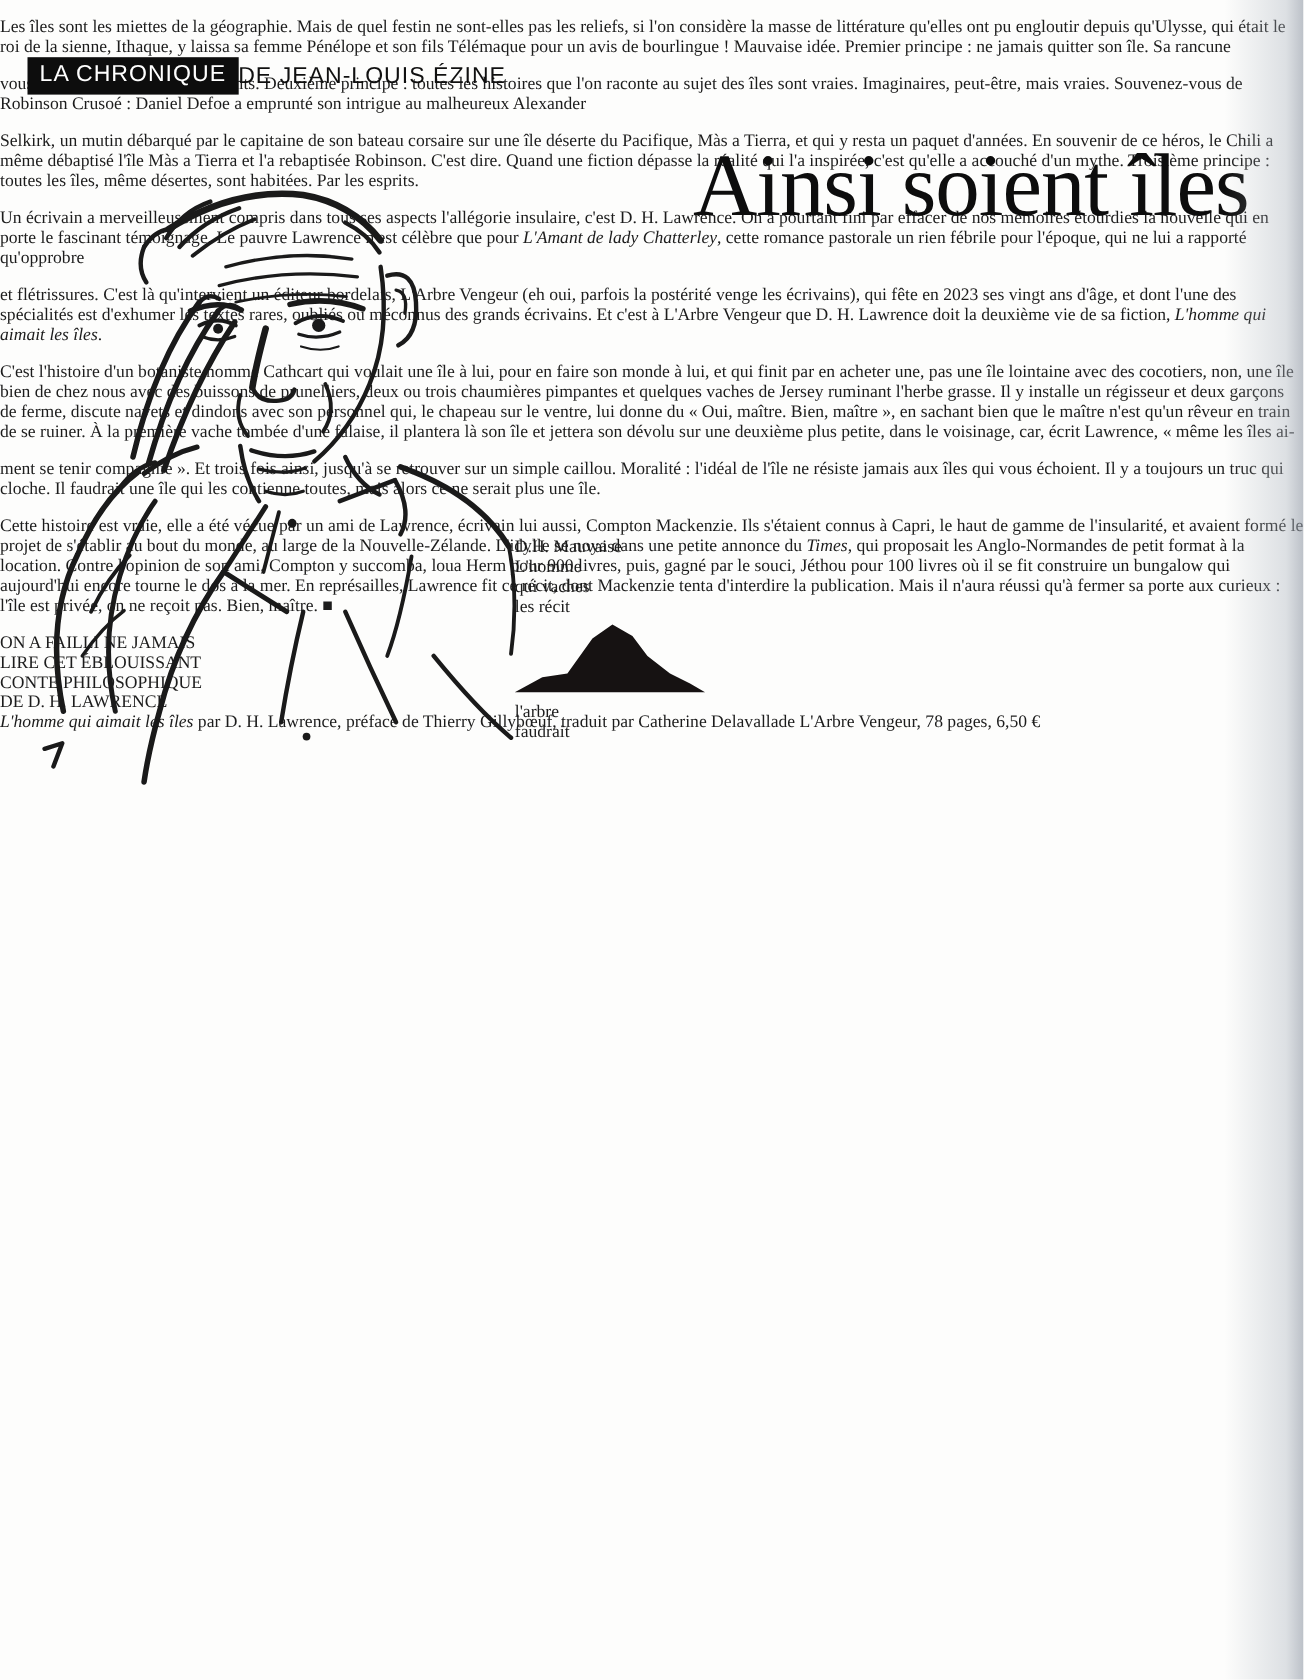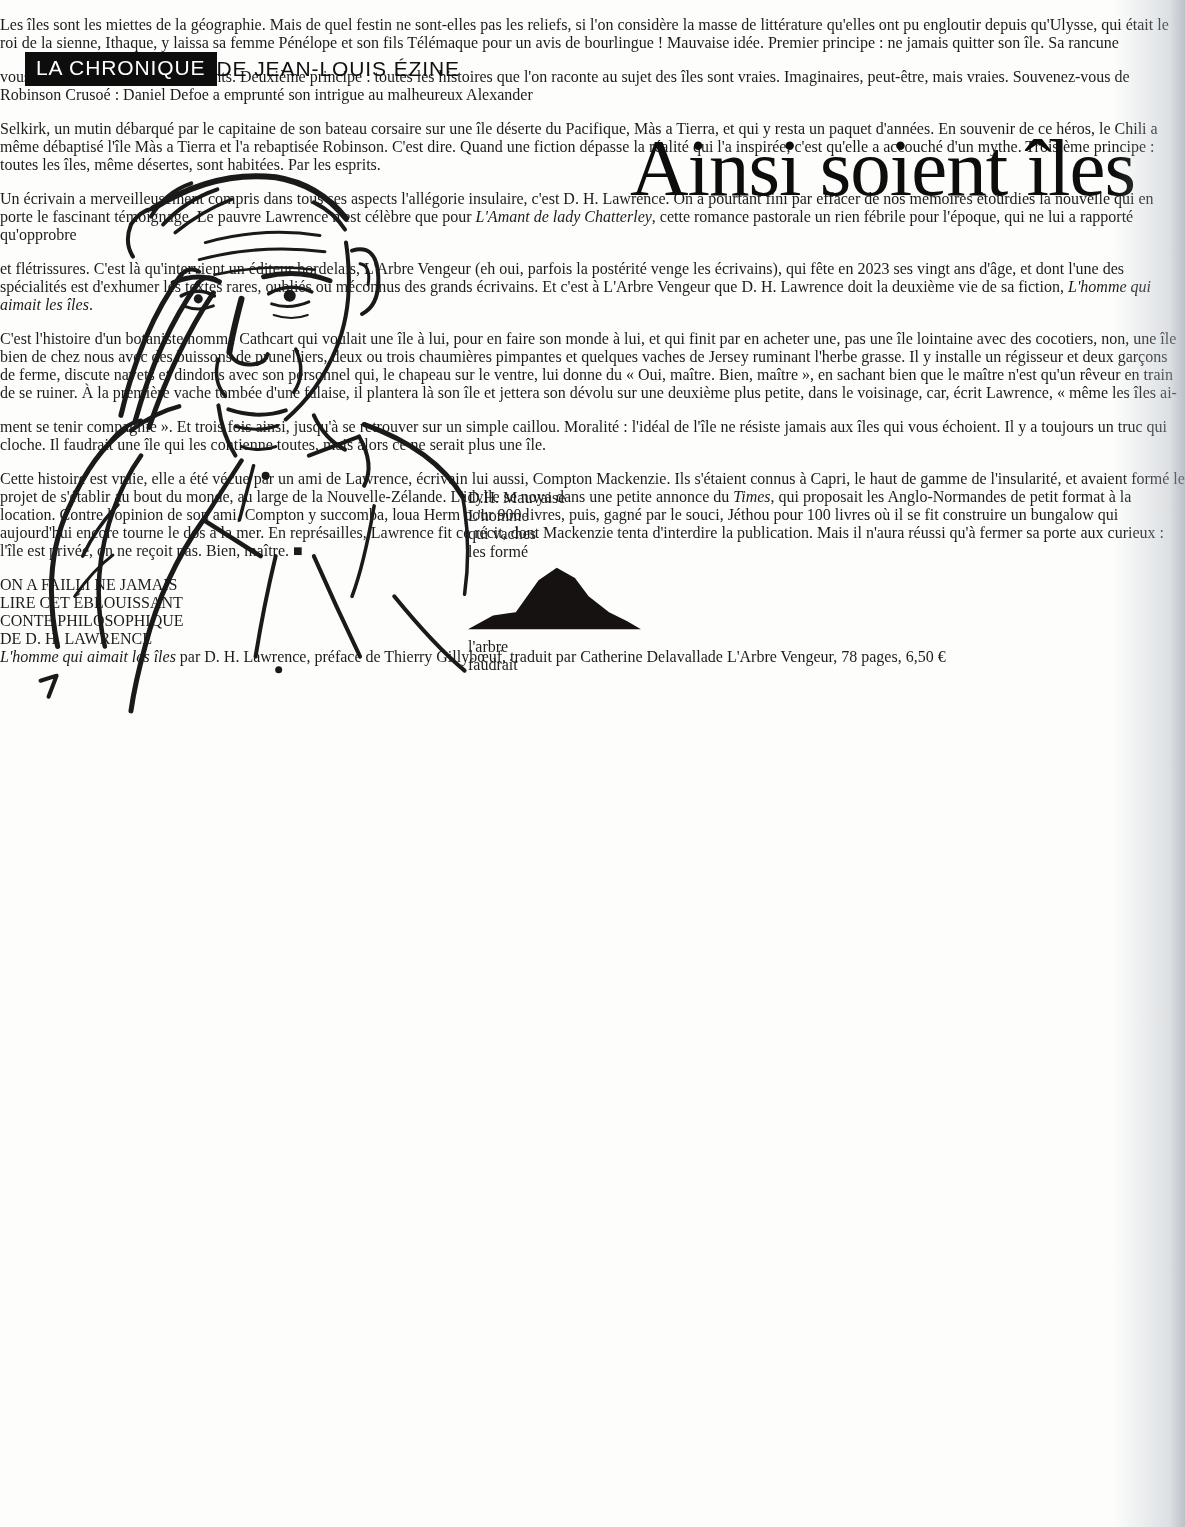--- a/index.html
+++ b/index.html
@@ -166,21 +166,21 @@
     <path d="M380,472 Q420,521 450,546" stroke-width="4"></path>
     <circle cx="265" cy="545" r="3.5" fill="#1a1a1a" stroke="none"></circle>
   </svg>
 </div>
 
 <div class="book">
   <div class="book-author">D.H. Mauvaise</div>
   <div class="book-title">
     <div>L'homme</div>
     <div>qui vaches</div>
-    <div>les formé</div>
+    <div>les récit</div>
   </div>
   <div class="book-sea"></div>
   <svg class="book-island" viewBox="0 0 152 64">
     <polygon points="0,60 22,48 42,45 62,17 78,6 94,15 106,31 124,45 140,53 152,60" fill="#161212"></polygon>
   </svg>
   <div class="book-dash dash1"></div>
   <div class="book-dash dash2"></div>
   <div class="book-dash dash3"></div>
   <div class="book-pub">
     <div>l'arbre</div>

